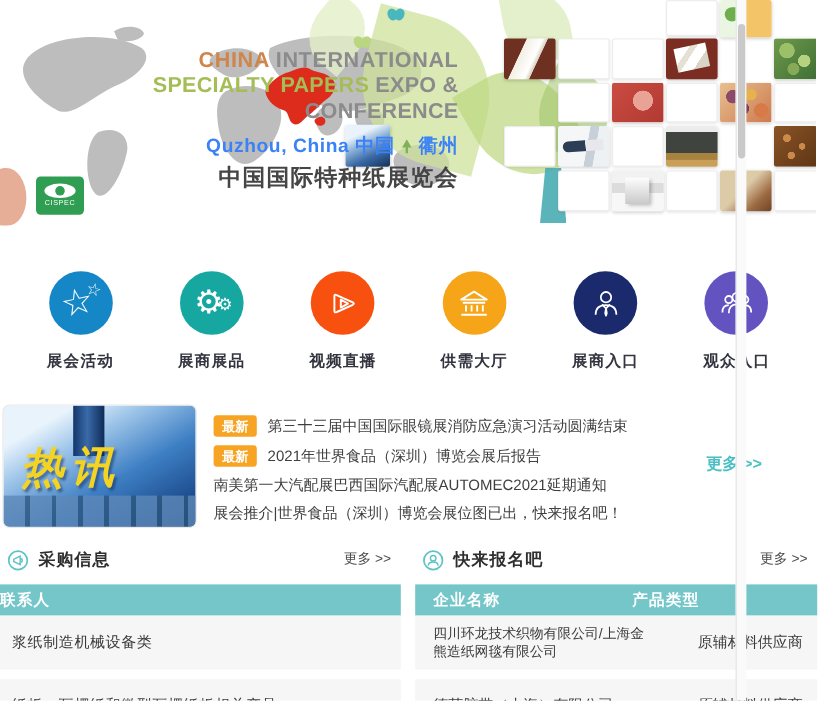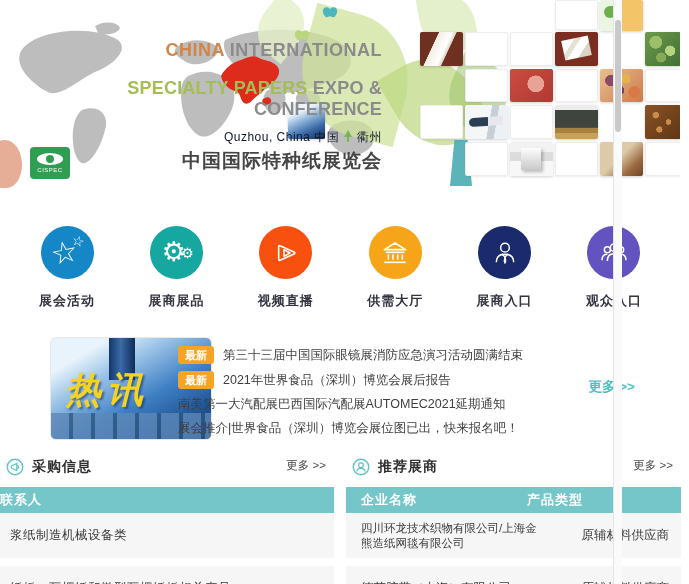--- a/index.html
+++ b/index.html
@@ -29,23 +29,23 @@
   .bf-green:before { left:0; background:#b9d77f; transform:rotate(-25deg); }
   .bf-green:after  { left:6px; background:#b9d77f; transform:rotate(25deg); }
   .trunk { position:absolute; left:450px; top:140px; width:22px; height:46px; background:#4aacb4;
     clip-path:polygon(20% 0,80% 0,100% 100%,0 100%); opacity:.9; }
   .pinkblob { position:absolute; left:-10px; top:140px; width:32px; height:48px; background:#e7ae97;
     border-radius:50% 60% 55% 45%; }
 
   .banner-text { position:absolute; left:0; top:40px; width:382px; text-align:right; z-index:5; }
   .bt-line1 { font-size:18px; font-weight:bold; letter-spacing:.5px; color:#8b8b8b; }
   .bt-line1 .hl { color:#d0854a; }
-  .bt-line2 { font-size:18px; font-weight:bold; letter-spacing:.2px; color:#8b8b8b; margin-top:17px; }
+  .bt-line2 { font-size:18px; font-weight:bold; letter-spacing:.2px; color:#8b8b8b; margin-top:0; }
   .bt-line2 .hl { color:#a4bd55; }
-  .bt-line3 { font-size:12px; font-weight:normal; color:#0f172a; margin-top:9px; letter-spacing:.5px; }
+  .bt-line3 { font-size:16px; font-weight:bold; color:#3b82f6; margin-top:9px; letter-spacing:.5px; }
   .bt-line3 .tree-icon { display:inline-block; vertical-align:-1px; }
   .bt-line4 { font-size:19px; font-weight:bold; color:#454545; margin-top:2px; letter-spacing:1px;
     font-family:"Liberation Serif","DejaVu Serif",serif; }
   .chinamap { position:absolute; left:213px; top:50px; width:72px; height:62px; z-index:4; }
 
   .cispec { position:absolute; left:30px; top:147px; width:40px; height:32px; background:#2f9e52;
     border-radius:4px; z-index:6; display:flex; flex-direction:column; align-items:center; justify-content:center; }
   .cispec .eye { width:26px; height:12px; background:#fff; border-radius:50%; position:relative; }
   .cispec .eye:after { content:""; position:absolute; left:9px; top:2px; width:8px; height:8px;
     background:#2f9e52; border-radius:50%; }
@@ -96,21 +96,21 @@
   .navlabel { margin-top:13px; font-size:13px; font-weight:bold; color:#33343f; letter-spacing:1px; }
   .star-big { font-size:30px; line-height:1; transform:rotate(-12deg); margin-left:-6px; }
   .star-small { position:absolute; font-size:14px; right:9px; top:7px; transform:rotate(14deg); }
   .gear-big { font-size:27px; line-height:1; margin-left:-5px; }
   .gear-small { position:absolute; font-size:14px; right:9px; top:19px; }
 
   
   .news { position:absolute; left:0; top:330px; width:681px; height:120px; }
   .news-img { position:absolute; left:2px; top:7px; width:162px; height:103px; border-radius:6px;
     border:1px solid #e8e8e8; overflow:hidden;
-    background:linear-gradient(150deg,#e8f3fc 0 18%,#9cc4e8 35%,#3e7fc4 60%,#1d4f90 85%,#123a6e);margin-left:48px; }
+    background:linear-gradient(150deg,#e8f3fc 0 18%,#9cc4e8 35%,#3e7fc4 60%,#1d4f90 85%,#123a6e); }
   .news-img .spindle { position:absolute; left:58px; top:0; width:26px; height:42px;
     background:linear-gradient(90deg,#12366b,#3a6aa8 45%,#0e2c58); }
   .news-img .blocks { position:absolute; left:0; bottom:0; width:100%; height:26px;
     background:repeating-linear-gradient(90deg,#5d88b8 0 18px,#2d567f 18px 22px); opacity:.8; }
   .news-img .hotword { position:absolute; left:14px; top:28px; font-size:36px; font-weight:bold;
     color:#f5d321; font-style:italic; letter-spacing:6px; text-shadow:2px 2px 2px rgba(20,50,100,.55);
     font-family:"Liberation Serif","DejaVu Serif",serif; }
   .news-list { position:absolute; left:178px; top:16px; width:450px; }
   .news-item { display:flex; align-items:center; margin-bottom:7px; font-size:12.5px; color:#3f3f3f; cursor:pointer; }
   .news-item .txt { white-space:nowrap; }
@@ -342,21 +342,21 @@
       </div>
     </div>
 
     <div class="tcol">
       <div class="tcol-head">
         <svg class="ticon" viewBox="0 0 20 20">
           <circle cx="10" cy="10" r="8.6" fill="none" stroke="#5fc2c6" stroke-width="1.6"></circle>
           <circle cx="10" cy="8" r="2.6" fill="none" stroke="#5fc2c6" stroke-width="1.3"></circle>
           <path d="M5.5 15 Q5.5 11.5 10 11.5 Q14.5 11.5 14.5 15" fill="none" stroke="#5fc2c6" stroke-width="1.3"></path>
         </svg>
-        <span class="ttitle">推荐展商</span>
+        <span class="ttitle">快来报名吧</span>
         <span class="tmore">更多 &gt;&gt;</span>
       </div>
       <div class="thead">
         <span class="c1">企业名称</span>
         <span class="c2">产品类型</span>
       </div>
       <div class="trow">
         <span class="c1" style="font-size:11.5px;">四川环龙技术织物有限公司/上海金熊造纸网毯有限公司</span>
         <span class="c2">原辅材料供应商</span>
       </div>

